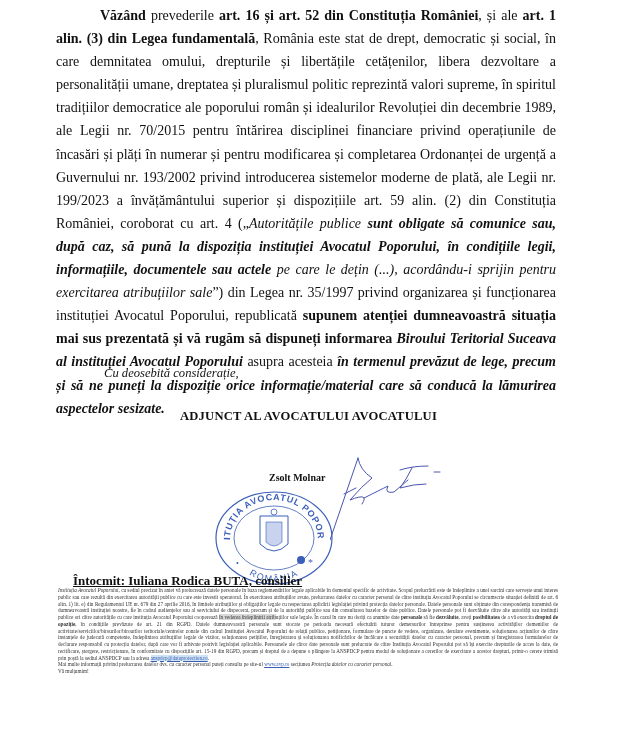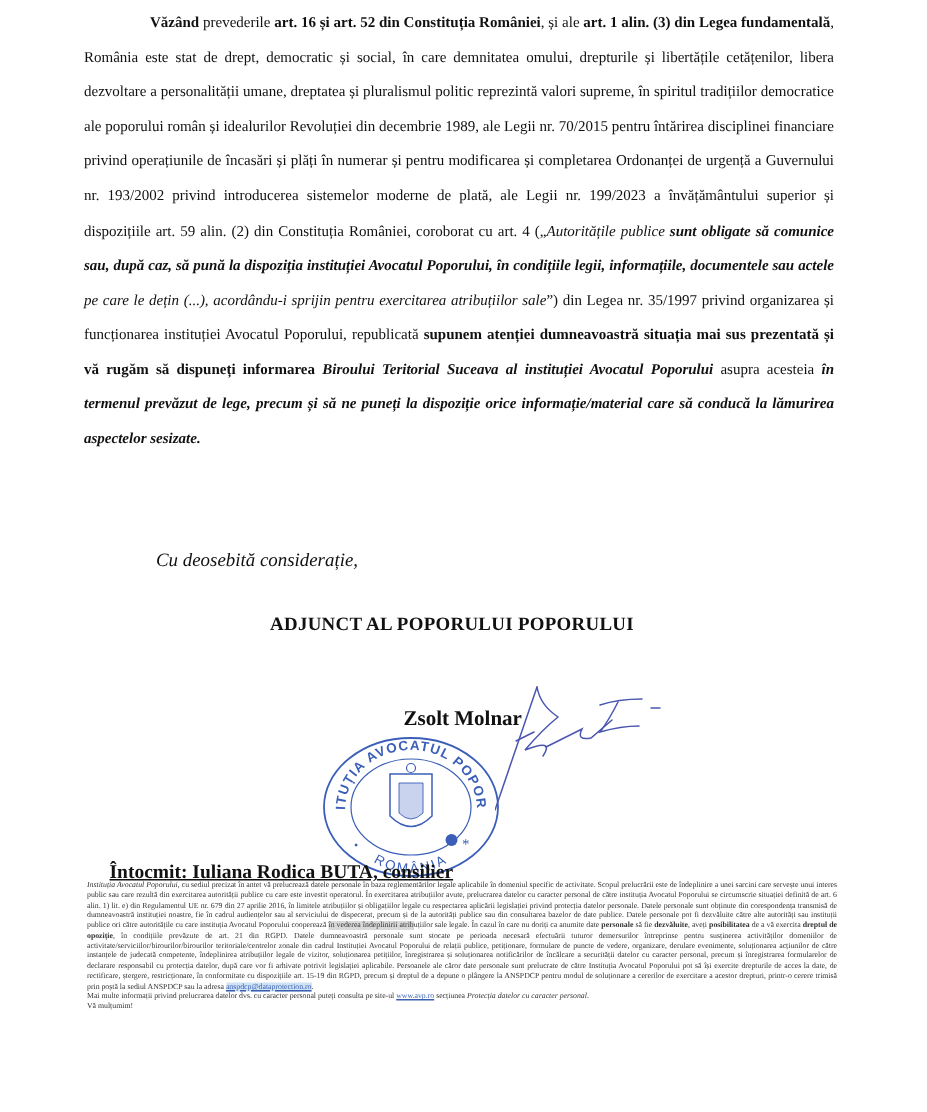--- a/index.html
+++ b/index.html
@@ -1,40 +1,40 @@
 <!DOCTYPE html>
 <html><head>
 <meta charset="utf-8">
 <style>
   html, body { margin:0; padding:0; background:#ffffff; }
   body { width:618px; height:741px; position:relative; overflow:hidden;
          font-family:"Liberation Serif", serif; color:#111; }
   .para { position:absolute; left:56px; width:500px; top:4px;
-          font-size:10px; line-height:23.1px; text-align:justify; }
+          font-size:14px; line-height:23.1px; text-align:justify; }
   .indent { display:inline-block; width:44px; }
   .closing { position:absolute; left:104px; top:366px; font-size:12.6px; font-weight:normal; font-style:italic; }
   .title { position:absolute; left:180px; top:409px; font-size:12.6px; font-weight:bold; letter-spacing:0.2px; }
-  .signer { position:absolute; left:269px; top:472px; font-size:14px; font-weight:bold; }
+  .signer { position:absolute; left:269px; top:472px; font-size:10px; font-weight:bold; }
   .seal { position:absolute; left:212px; top:486px; width:124px; height:100px; }
   .signature { position:absolute; left:330px; top:452px; width:120px; height:110px; }
   .prepared { position:absolute; left:73px; top:573px; font-size:13px; font-weight:bold;text-decoration:underline; }
   .fine { position:absolute; left:58px; top:587px; width:500px; font-size:5.2px; line-height:6.75px;
           text-align:justify; color:#333; }
   .fine .link { color:#3a5fb0; text-decoration:underline; background:#cfe3f5; }
   .fine .hl { background:#d9d9d9; }
   .fine .bold { font-weight:bold; }
 </style>
 </head>
 <body>
 
 <div class="para"><span class="indent"></span><span id="para-body"><span style="font-weight: bold;">Văzând</span><span> prevederile </span><span style="font-weight: bold;">art. 16 și art. 52 din Constituția României</span><span>, și ale </span><span style="font-weight: bold;">art. 1 alin. (3) din Legea fundamentală</span><span>, România este stat de drept, democratic și social, în care demnitatea omului, drepturile și libertățile cetățenilor, libera dezvoltare a personalității umane, dreptatea și pluralismul politic reprezintă valori supreme, în spiritul tradițiilor democratice ale poporului român și idealurilor Revoluției din decembrie 1989, ale Legii nr. 70/2015 pentru întărirea disciplinei financiare privind operațiunile de încasări și plăți în numerar și pentru modificarea și completarea Ordonanței de urgență a Guvernului nr. 193/2002 privind introducerea sistemelor moderne de plată, ale Legii nr. 199/2023 a învățământului superior și dispozițiile art. 59 alin. (2) din Constituția României, coroborat cu art. 4 („</span><span style="font-style: italic;">Autoritățile publice </span><span style="font-weight: bold; font-style: italic;">sunt obligate să comunice sau, după caz, să pună la dispoziția instituției Avocatul Poporului, în condițiile legii, informațiile, documentele sau actele</span><span style="font-style: italic;"> pe care le dețin (...), acordându-i sprijin pentru exercitarea atribuțiilor sale</span><span>”) din Legea nr. 35/1997 privind organizarea și funcționarea instituției Avocatul Poporului, republicată </span><span style="font-weight: bold;">supunem atenției dumneavoastră situația mai sus prezentată și vă rugăm să dispuneți informarea </span><span style="font-weight: bold; font-style: italic;">Biroului Teritorial Suceava al instituției Avocatul Poporului</span><span> asupra acesteia </span><span style="font-weight: bold; font-style: italic;">în termenul prevăzut de lege, precum și să ne puneți la dispoziție orice informație/material care să conducă la lămurirea aspectelor sesizate.</span></span></div>
 
 <div class="closing">Cu deosebită considerație,</div>
 
-<div class="title">ADJUNCT AL POPORULUI POPORULUI</div>
+<div class="title">ADJUNCT AL AVOCATULUI AVOCATULUI</div>
 
 <div class="seal">
   <svg width="124" height="100" viewBox="0 0 124 100">
     <defs>
       <path id="sealTop" d="M18,54 A44,40 0 0 1 106,54"></path>
       <path id="sealBot" d="M30,82 A38,30 0 0 0 94,82"></path>
     </defs>
     <g id="seal-g" fill="none" stroke="#3b5fb8">
       <ellipse cx="62" cy="52" rx="58" ry="46" stroke-width="1.2"></ellipse>
       <ellipse cx="62" cy="52" rx="40" ry="32" stroke-width="0.8"></ellipse>

